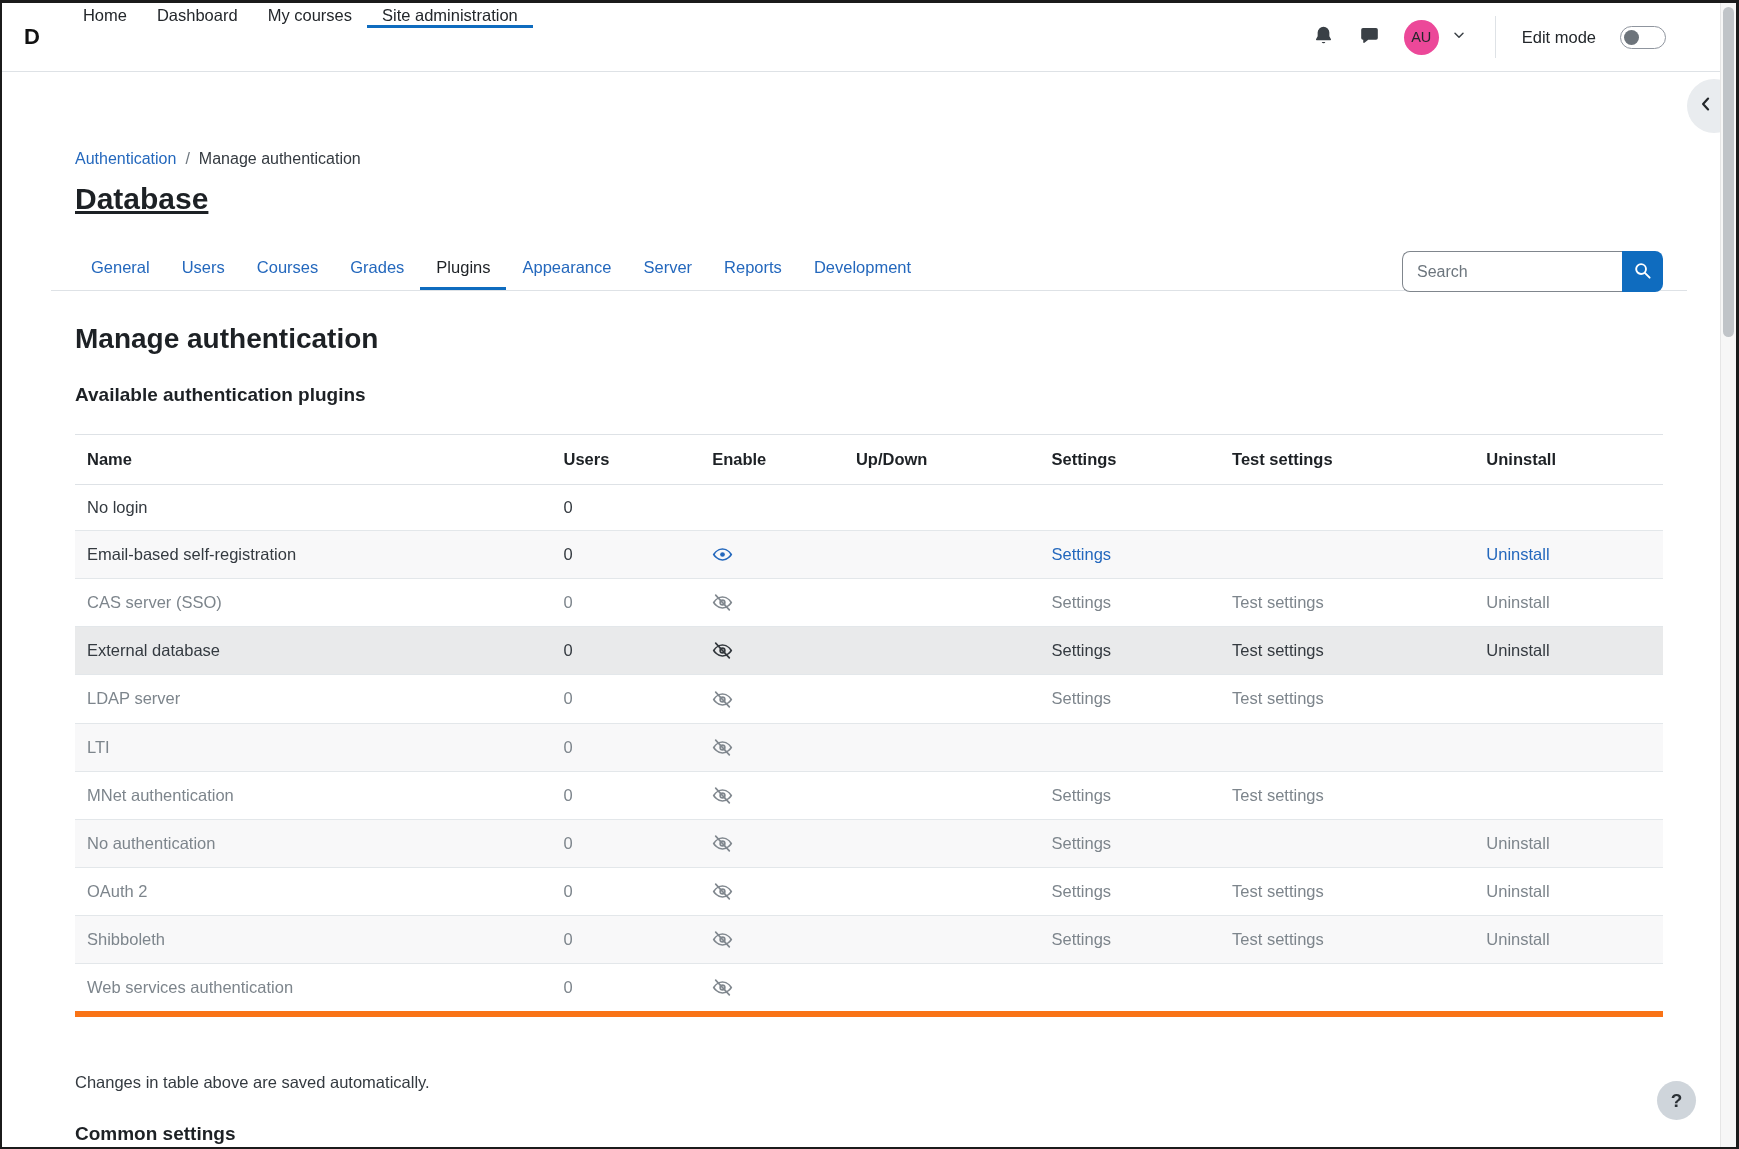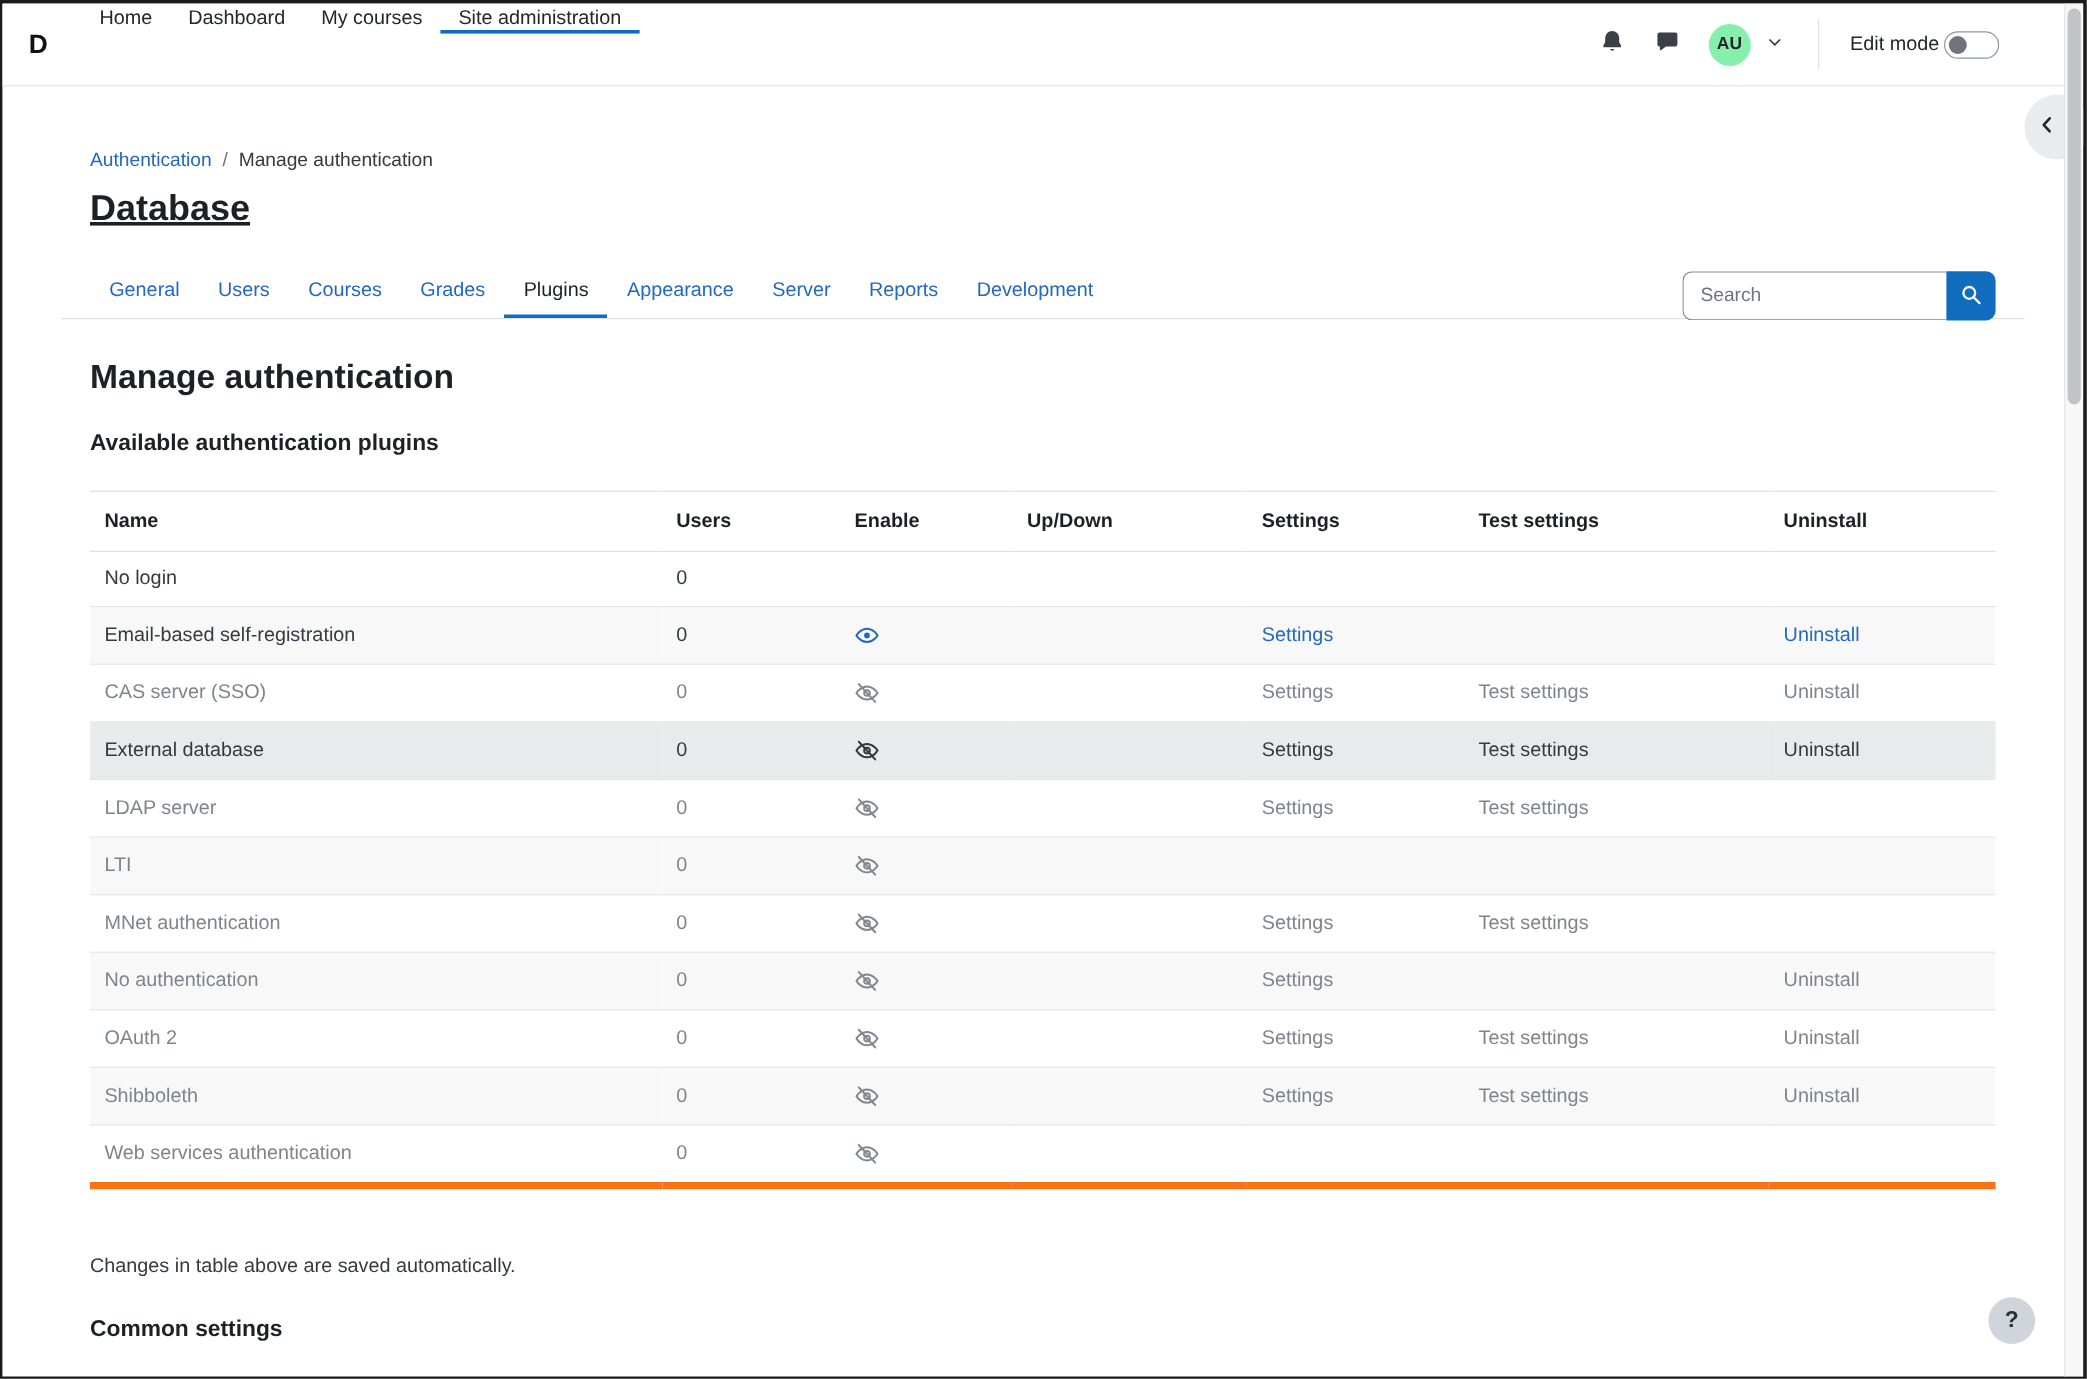--- a/index.html
+++ b/index.html
@@ -22,34 +22,34 @@
   }
   
   .navbar{height:69px;display:flex;align-items:stretch;padding:0 18px 0 22px;border-bottom:1px solid var(--border);background:#fff;position:relative;z-index:5;}
   .logo{font-size:22px;font-weight:bold;color:#111;display:flex;align-items:center;margin-right:28px;}
   .nav-items{display:flex;align-items:flex-start;}
   .nav-item{display:flex;align-items:center;padding:0 15px;font-size:16.5px;color:#23272b;cursor:pointer;border-bottom:3px solid transparent;border-top:3px solid transparent;}
   .nav-item.active{border-bottom-color:var(--primary);}
   .nav-right{margin-left:auto;display:flex;align-items:center;gap:10px;padding-right:52px;}
   .icon-btn{width:36px;height:36px;display:flex;align-items:center;justify-content:center;color:#3a4046;}
   .icon-btn svg{width:21px;height:21px;}
-  .avatar{width:35px;height:35px;border-radius:50%;background:#86efac;color:#23272b;display:flex;align-items:center;justify-content:center;font-size:14.5px;margin-left:6px;font-weight:bold;}
+  .avatar{width:35px;height:35px;border-radius:50%;background:#ec4899;color:#23272b;display:flex;align-items:center;justify-content:center;font-size:14.5px;margin-left:6px;}
   .caret{color:#3a4046;display:flex;align-items:center;margin-left:2px;}
   .vdivider{width:1px;height:42px;background:var(--border);margin:0 16px 0 18px;}
-  .editmode{display:flex;align-items:center;gap:4px;font-size:16.5px;color:#23272b;}
+  .editmode{display:flex;align-items:center;gap:24px;font-size:16.5px;color:#23272b;}
   .switch{width:46px;height:23px;border:1px solid #8f959e;border-radius:12px;background:#fff;position:relative;cursor:pointer;}
   .switch .knob{position:absolute;left:3px;top:3px;width:15px;height:15px;border-radius:50%;background:#6d747b;}
   
   .drawer-toggle{position:absolute;top:76px;left:1685px;width:54px;height:54px;border-radius:50%;background:#e9ecef;display:flex;align-items:center;justify-content:center;z-index:4;color:#23272b;}
   .drawer-toggle svg{width:20px;height:20px;margin-right:16px;}
   .scrollbar{position:absolute;top:0;right:0;bottom:0;width:16px;background:#f7f7f7;border-left:1px solid #e6e6e6;z-index:10;}
   .scrollbar .thumb{position:absolute;top:4px;left:2px;right:2px;height:330px;background:#c0c4c8;border-radius:7px;}
   
   .content{padding:0 73px;position:relative;}
-  .breadcrumb{margin-top:53px;font-size:16px;display:flex;align-items:center;}
+  .breadcrumb{margin-top:78px;font-size:16px;display:flex;align-items:center;}
   .breadcrumb a{color:var(--link);text-decoration:none;cursor:pointer;}
   .breadcrumb .sep{color:#6c757d;padding:0 9px;}
   .page-title{font-size:30px;font-weight:bold;color:var(--dark);margin:14px 0 0 0;text-decoration:underline;}
   .search-wrap{position:absolute;top:101px;right:73px;display:flex;}
   .search-input{width:220px;height:41px;border:1px solid #80868d;border-right:none;border-radius:8px 0 0 8px;padding:0 14px;font-size:16px;font-family:inherit;color:var(--body);outline:none;}
   .search-input::placeholder{color:#6c757d;}
   .search-btn{width:41px;height:41px;background:var(--primary);border:none;border-radius:0 8px 8px 0;display:flex;align-items:center;justify-content:center;cursor:pointer;}
   .search-btn svg{width:19px;height:19px;}
   .tabs{margin:30px -24px 0 -24px;padding:0 24px;display:flex;border-bottom:1px solid var(--border);}
   .tab{padding:12px 16px 13px 16px;font-size:16.5px;color:var(--link);cursor:pointer;box-shadow:none;}

